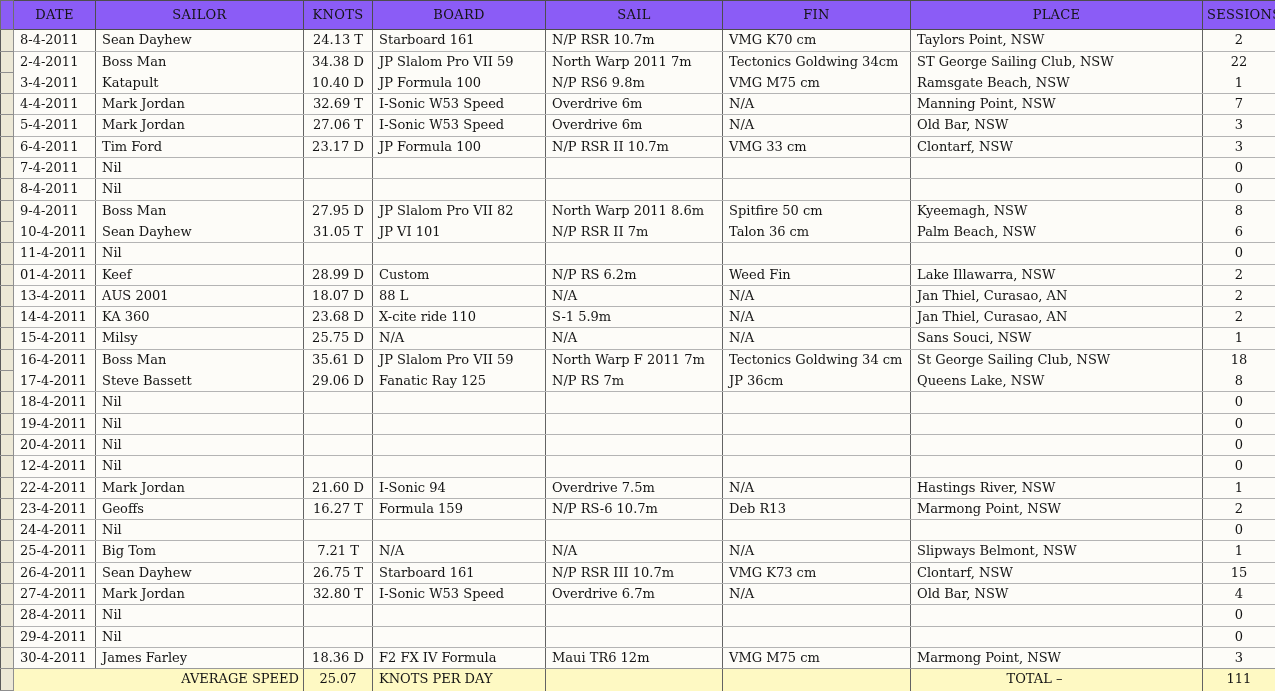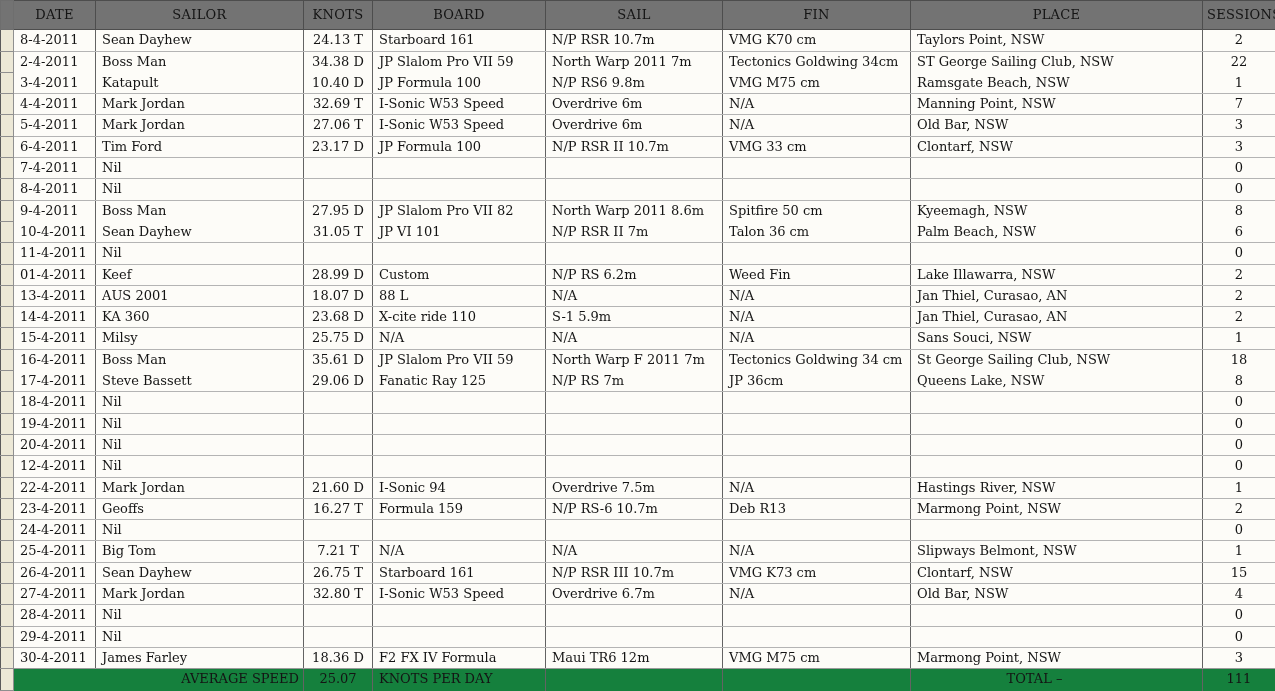--- a/index.html
+++ b/index.html
@@ -29,21 +29,21 @@
     color: #141414;
     height: 20.3px;
     line-height: 20.3px;
     padding: 0 4px;
     overflow: hidden;
     white-space: nowrap;
     font-weight: normal;
   }
   
   thead th {
-    background: #737373;
+    background: #8b5cf6;
     border: 1px solid #4d4d4d;
     font-size: 13px;
     letter-spacing: 0.3px;
   }
   thead th.stub { padding: 0; border-color: #6e6e6e; }
 
   
   td.stub {
     background: #ece8d6;
     border: 1px solid #8f8f8f;
@@ -58,21 +58,21 @@
     border-bottom: 1px solid #b4b4b4;
   }
   tr.joined td.cell { border-bottom: none; }
 
   td.a-left   { text-align: left;  padding-left: 6px; }
   td.a-center { text-align: center; }
   td.a-right  { text-align: right; padding-right: 4px; }
   td.bold { font-weight: normal; }
 
   tbody tr:last-child td.cell { border-bottom: 1px solid #9a9a9a; margin-top: 16px; }
-  tfoot td.cell { background: #15803d; margin-left: 18px; }
+  tfoot td.cell { background: #fef9c3; margin-left: 18px; }
   tfoot tr:last-child td.cell { border-bottom: 1px solid #7a7a7a; }
   td.total-offset { padding-right: 48px; text-align: center; }
   table { border-top: 1px solid #4d4d4d; border-right: 1px solid #4d4d4d; }
 </style>
 </head>
 <body>
 
 <table>
   <colgroup>
     <col class="c-stub">

